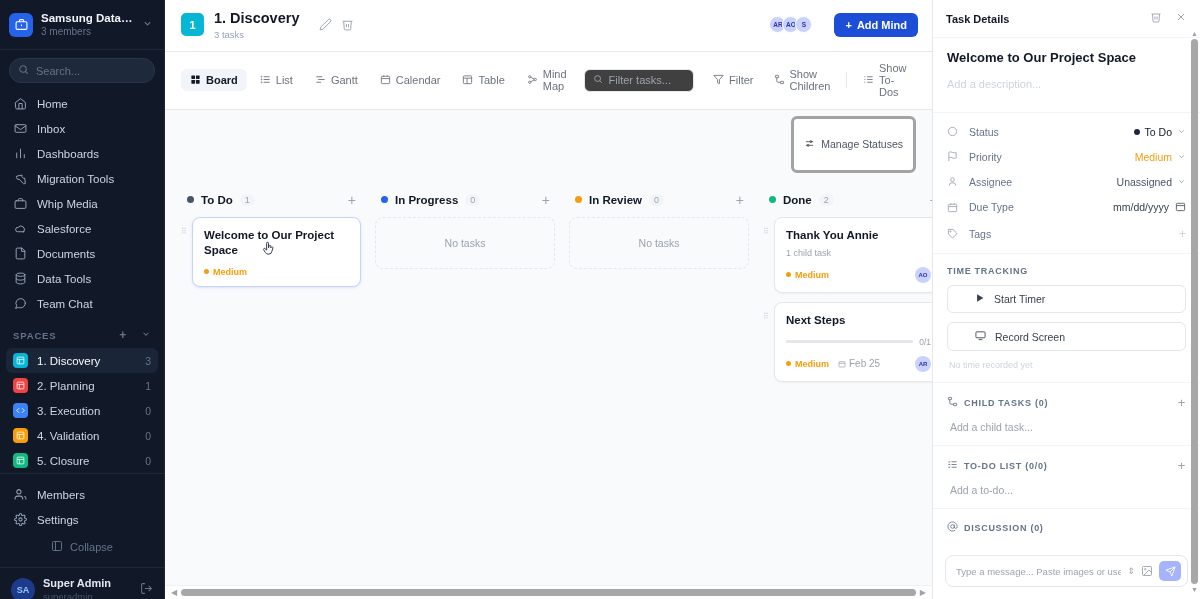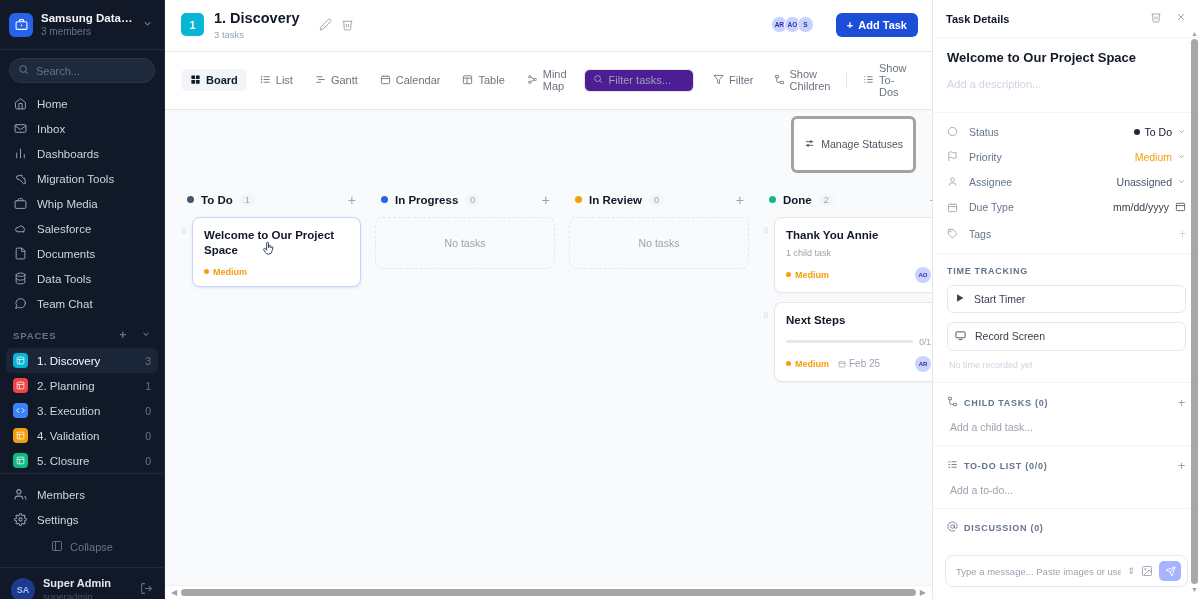--- a/index.html
+++ b/index.html
@@ -123,21 +123,21 @@
   }
   .tb-item {
     display: flex; align-items: center; gap: 5px; padding: 4.5px 9px;
     border-radius: 6px; font-size: 11px; color: #6b7280; cursor: pointer; font-weight: 500;
   }
   .tb-item.active { background: #f1f5f9; color: #111827; font-weight: bold; }
   .tb-spacer { flex: 1; }
   .filter-input {
     display: flex; align-items: center; gap: 6px; width: 154px;
     border: 1px solid #e5e7eb; border-radius: 6px; padding: 4.5px 8px;
-    color: #9ca3af; font-size: 11px; background: #4c1d95;
+    color: #9ca3af; font-size: 11px; background: #404040;
   }
   .tb-right { display: flex; align-items: center; gap: 2px; margin-left: 6px; }
   .tb-divider { width: 1px; height: 16px; background: #e5e7eb; margin: 0 5px; }
 
   .statusbar {
     background: #f8fafc; display: flex; justify-content: flex-end;
     padding: 6px 16px 5px 16px;
   }
   .manage-btn {
     display: flex; align-items: center; gap: 6px; background: #fff;
@@ -226,22 +226,22 @@
   }
   .tag-add { color: #cbd5e1; font-size: 12px; cursor: pointer; }
 
   .sec-title {
     font-size: 9px; font-weight: bold; letter-spacing: .08em; color: #64748b;
     display: flex; align-items: center; gap: 6px;
   }
   .sec-title .sp { flex: 1; }
   .sec-title .plus { color: #9ca3af; font-size: 13px; cursor: pointer; font-weight: normal; }
   .tt-btn {
-    display: flex; align-items: flex-start; gap: 9px; border: 1px solid #e5e7eb;
-    border-radius: 6px; padding: 7px 7px; margin-top: 9px;
+    display: flex; align-items: flex-end; gap: 9px; border: 1px solid #e5e7eb;
+    border-radius: 6px; padding: 7px 27px; margin-top: 9px;
     font-size: 10.5px; color: #374151; cursor: pointer; background: #fff;
   }
   .tt-note { font-size: 9px; color: #cbd5e1; margin-top: 9px; padding-left: 2px; }
   .add-placeholder { font-size: 10.5px; color: #9ca3af; margin-top: 11px; padding-left: 3px; cursor: text; }
 
   .disc-empty {
     font-size: 10px; color: #9ca3af; text-align: center; line-height: 1.5;
     padding: 17px 8px 0 8px;
   }
   .composer {
@@ -527,21 +527,21 @@
         </span>
       </span>
       <span class="hdr-spacer"></span>
       <span class="avatars" id="header-avatars">
           <span class="av">AR</span>
           <span class="av">AO</span>
           <span class="av">S</span>
         </span>
       <button class="add-task-btn">
         <span>+</span>
-        <span>Add Task</span>
+        <span>Add Mind</span>
       </button>
     </div>
 
     <div class="toolbar">
       <span id="view-tabs" style="display:flex;gap:4px;align-items:center">
           <span class="tb-item active">
             <span><svg width="11" height="11" viewBox="0 0 24 24" fill="currentColor">
                 <rect x="3" y="3" width="8" height="8" rx="1"></rect>
                 <rect x="13" y="3" width="8" height="8" rx="1"></rect>
                 <rect x="3" y="13" width="8" height="8" rx="1"></rect>

